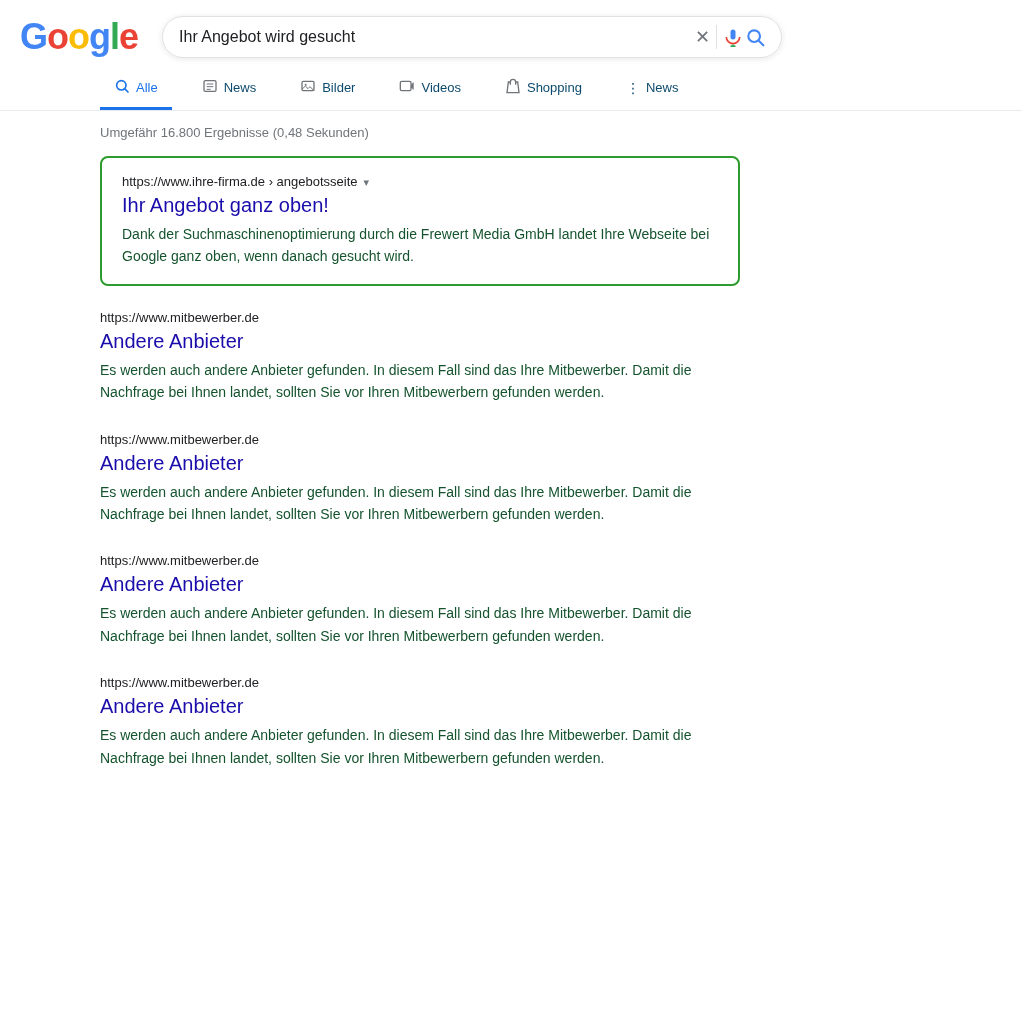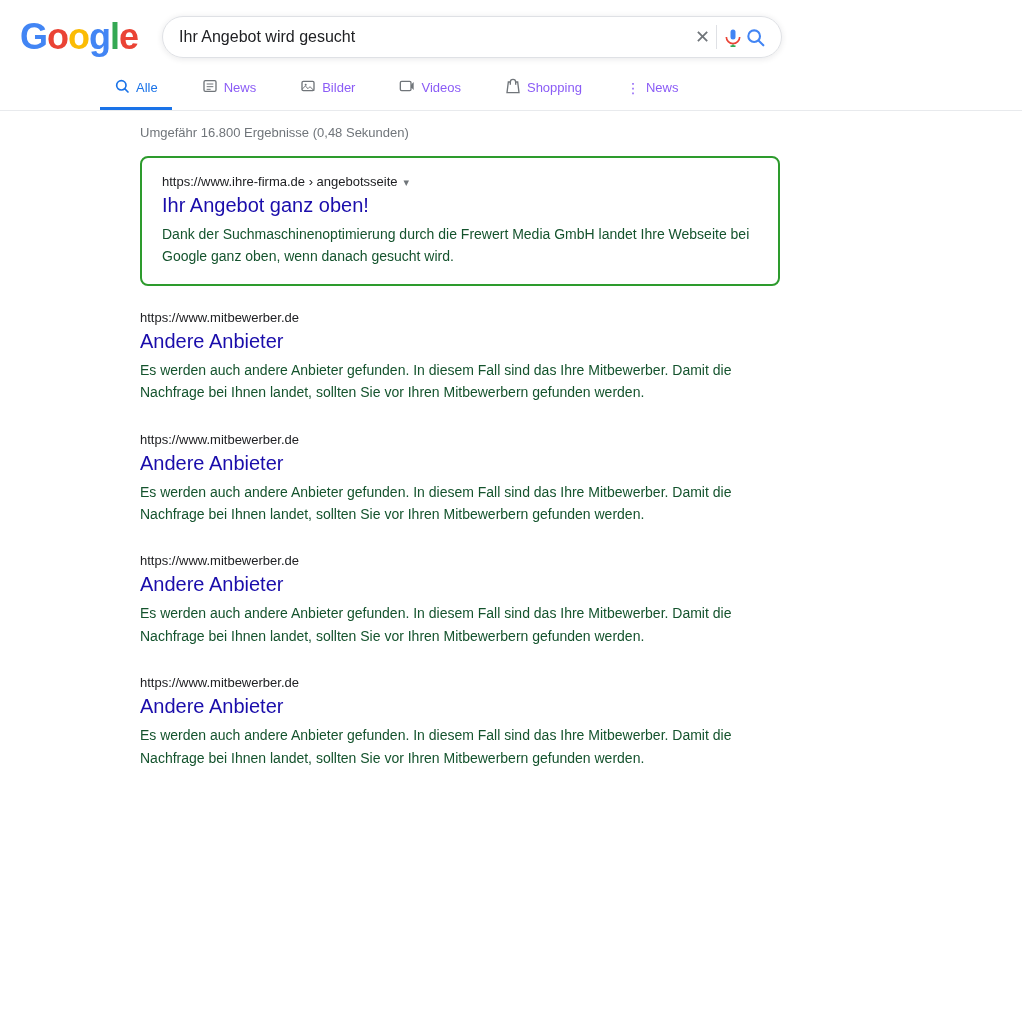--- a/index.html
+++ b/index.html
@@ -71,39 +71,38 @@
       padding: 0 20px 0 100px;
       border-bottom: 1px solid #e8eaed;
       gap: 16px;
     }
     .nav-tab {
       display: flex;
       align-items: center;
       gap: 6px;
       padding: 10px 14px;
       font-size: 13px;
-      color: #8b5cf6;
+      color: #0c4a6e;
       cursor: pointer;
       border-bottom: 3px solid transparent;
       text-decoration: none;
       white-space: nowrap;
     }
     .nav-tab.active {
       color: #1a73e8;
       border-bottom: 3px solid #1a73e8;
     }
     .nav-tab-icon {
       font-size: 14px;
     }
 
     
     .results-area {
       padding: 14px 20px 20px 100px;
       max-width: 760px;
-      margin-left: 40px;
     }
 
     .results-count {
       color: #70757a;
       font-size: 13px;
       margin-bottom: 16px;
     }
 
     
     .result-highlighted {

